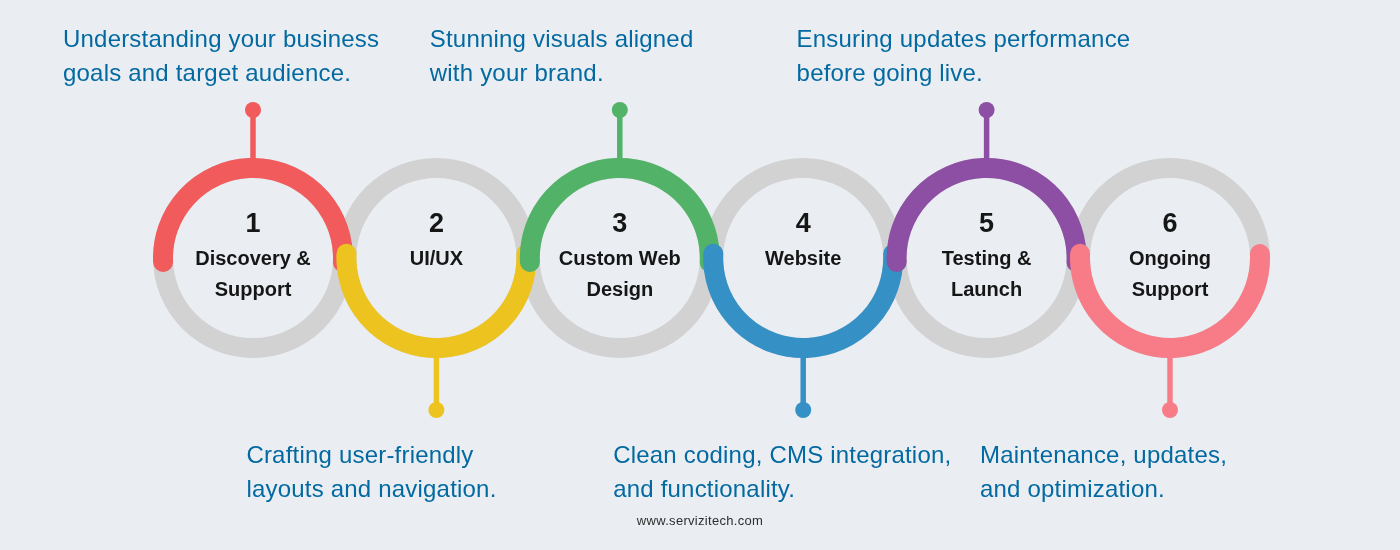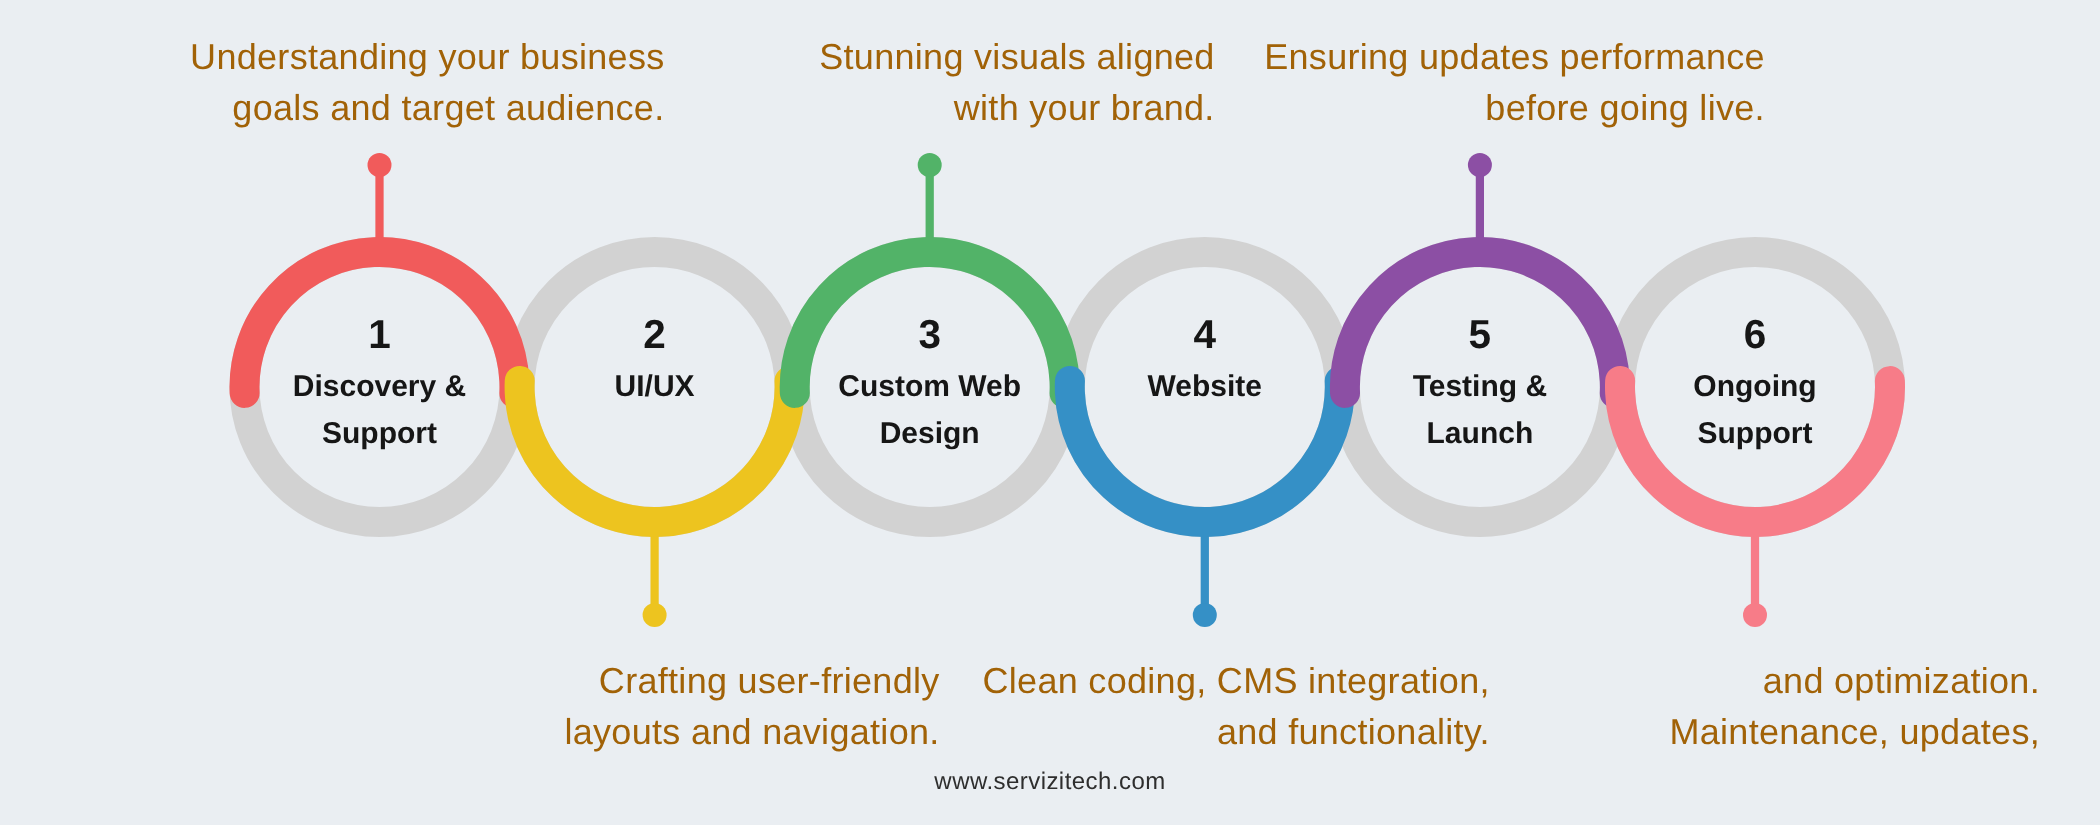--- a/index.html
+++ b/index.html
@@ -8,39 +8,39 @@
     background:#eaeef2;
     font-family:"Liberation Sans","DejaVu Sans",sans-serif;
     overflow:hidden;
   }
   #canvas{
     position:relative;width:1400px;height:550px;
     background:#eaeef2;
   }
   #rings-svg{position:absolute;left:0;top:0;}
   .desc{
-    position:absolute;width:380px;text-align:right;
-    font-size:24px;line-height:34px;color:#a16207;
+    position:absolute;width:380px;text-align:left;
+    font-size:24px;line-height:34px;color:#0369a1;
     letter-spacing:0.2px;
   }
   .desc span{display:block;}
   .desc-top{top:22px;}
   .desc-bottom{top:438px;}
   .circle-label{
     position:absolute;top:206px;width:170px;text-align:center;color:#161616;
   }
   .circle-label .num{
     font-size:27px;font-weight:700;line-height:34px;margin-bottom:3px;
   }
   .circle-label .title-line{
     font-size:20px;font-weight:700;line-height:31px;
   }
   #footer{
     position:absolute;top:513px;left:0;width:100%;text-align:center;
-    font-size:16px;color:#2e2e2e;letter-spacing:0.3px;
+    font-size:13px;color:#2e2e2e;letter-spacing:0.3px;
   }
 </style>
 </head>
 <body>
 
 <div id="canvas">
   <svg id="rings-svg" width="1400" height="550" viewBox="0 0 1400 550">
       <circle cx="253" cy="258" r="90" fill="none" stroke="#d2d2d2" stroke-width="20"></circle>
       <circle cx="436.4" cy="258" r="90" fill="none" stroke="#d2d2d2" stroke-width="20"></circle>
       <circle cx="619.8" cy="258" r="90" fill="none" stroke="#d2d2d2" stroke-width="20"></circle>
@@ -116,22 +116,22 @@
       <div class="desc desc-top" style="left: 796.6px;">
         <span>Ensuring updates performance</span>
         <span>before going live.</span>
       </div>
       <div class="circle-label" style="left: 901.6px;">
         <div class="num">5</div>
         <div class="title-line">Testing &amp;</div>
         <div class="title-line">Launch</div>
       </div>
       <div class="desc desc-bottom" style="left: 980px;">
+        <span>Maintenance, updates,</span>
         <span>and optimization.</span>
-        <span>Maintenance, updates,</span>
       </div>
       <div class="circle-label" style="left: 1085px;">
         <div class="num">6</div>
         <div class="title-line">Ongoing</div>
         <div class="title-line">Support</div>
       </div>
     </div>
   <div id="footer">www.servizitech.com</div>
 </div>
 

